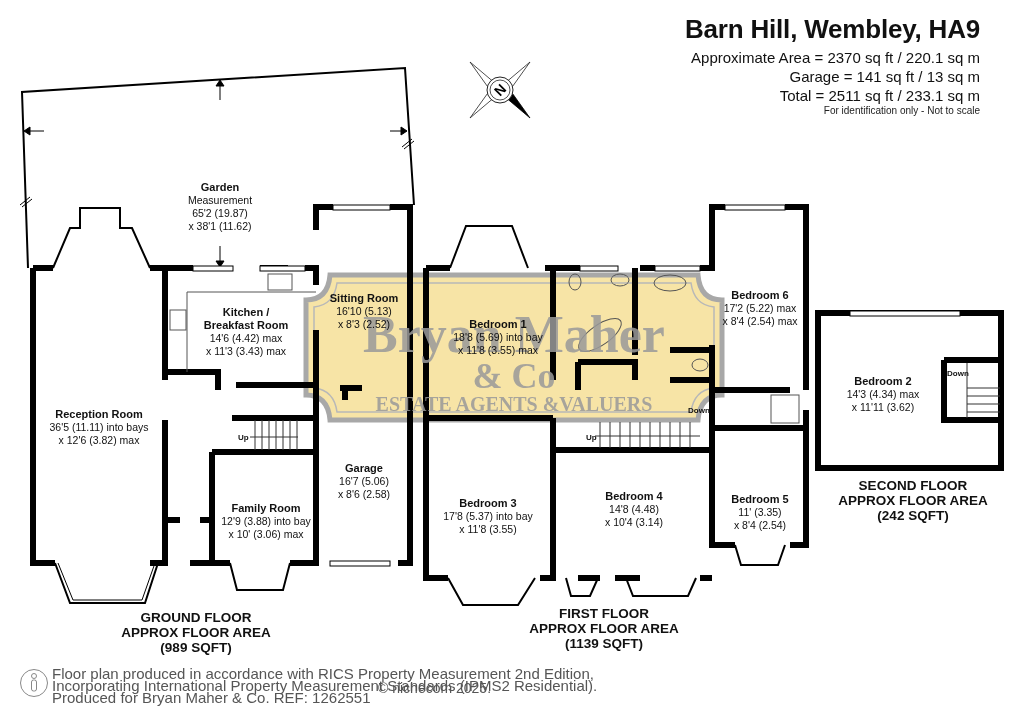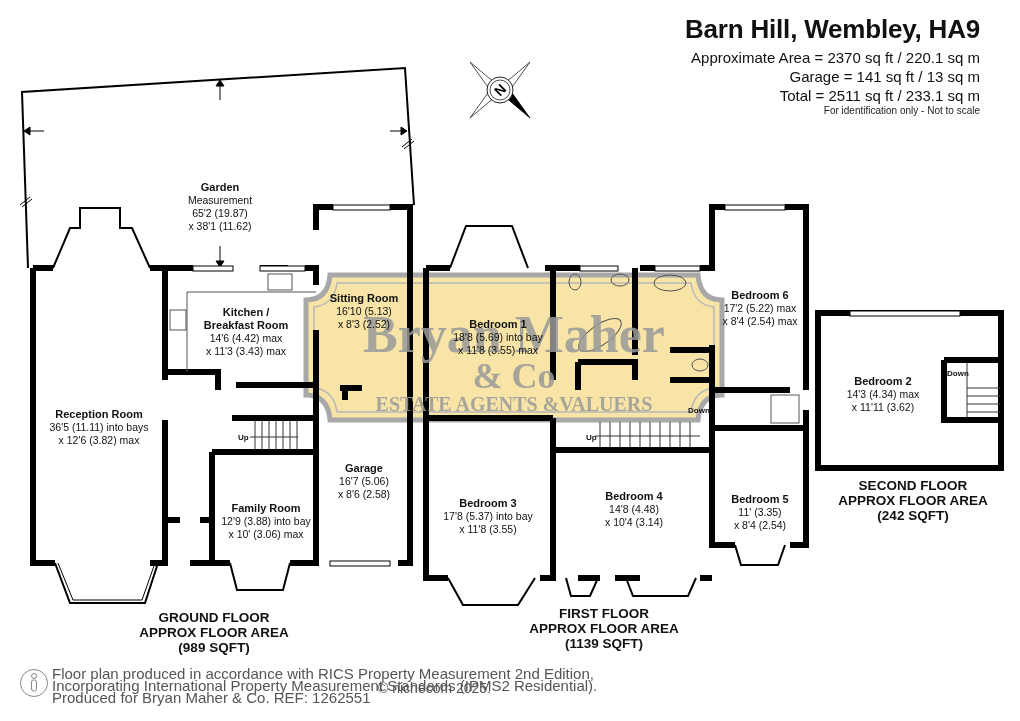--- a/index.html
+++ b/index.html
@@ -235,21 +235,21 @@
   <div>12'9 (3.88) into bay</div>
   <div>x 10' (3.06) max</div>
 </div>
 <div class="room" style="left:364px;top:462px;">
   <b>Garage</b>
   <div>16'7 (5.06)</div>
   <div>x 8'6 (2.58)</div>
 </div>
 <div class="small" style="left:238px;top:433px;">Up</div>
 
-<div class="floor" style="left:196px;top:610px;margin-left:18px;">
+<div class="floor" style="left:196px;top:610px;">
   <div>GROUND FLOOR</div>
   <div>APPROX FLOOR AREA</div>
   <div>(989 SQFT)</div>
 </div>
 
 <div class="room" style="left:498px;top:318px;">
   <b>Bedroom 1</b>
   <div>18'8 (5.69) into bay</div>
   <div>x 11'8 (3.55) max</div>
 </div>

